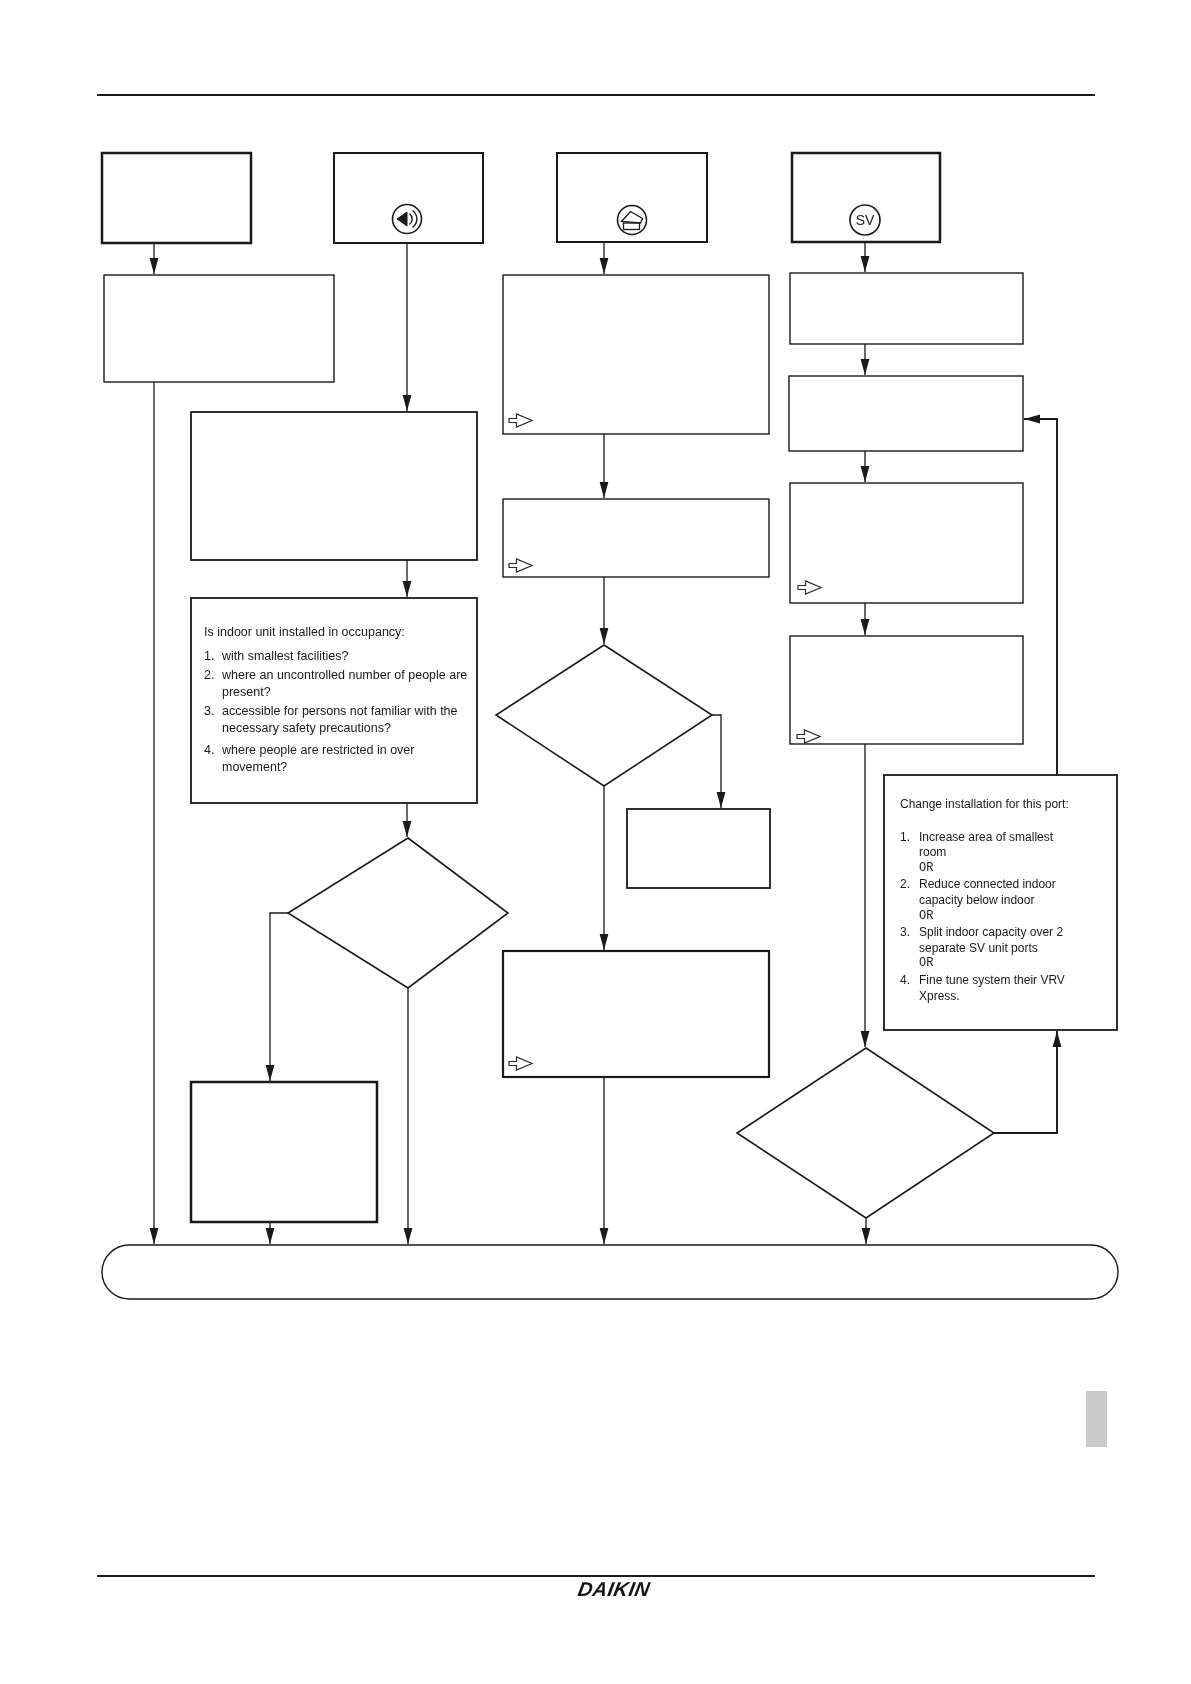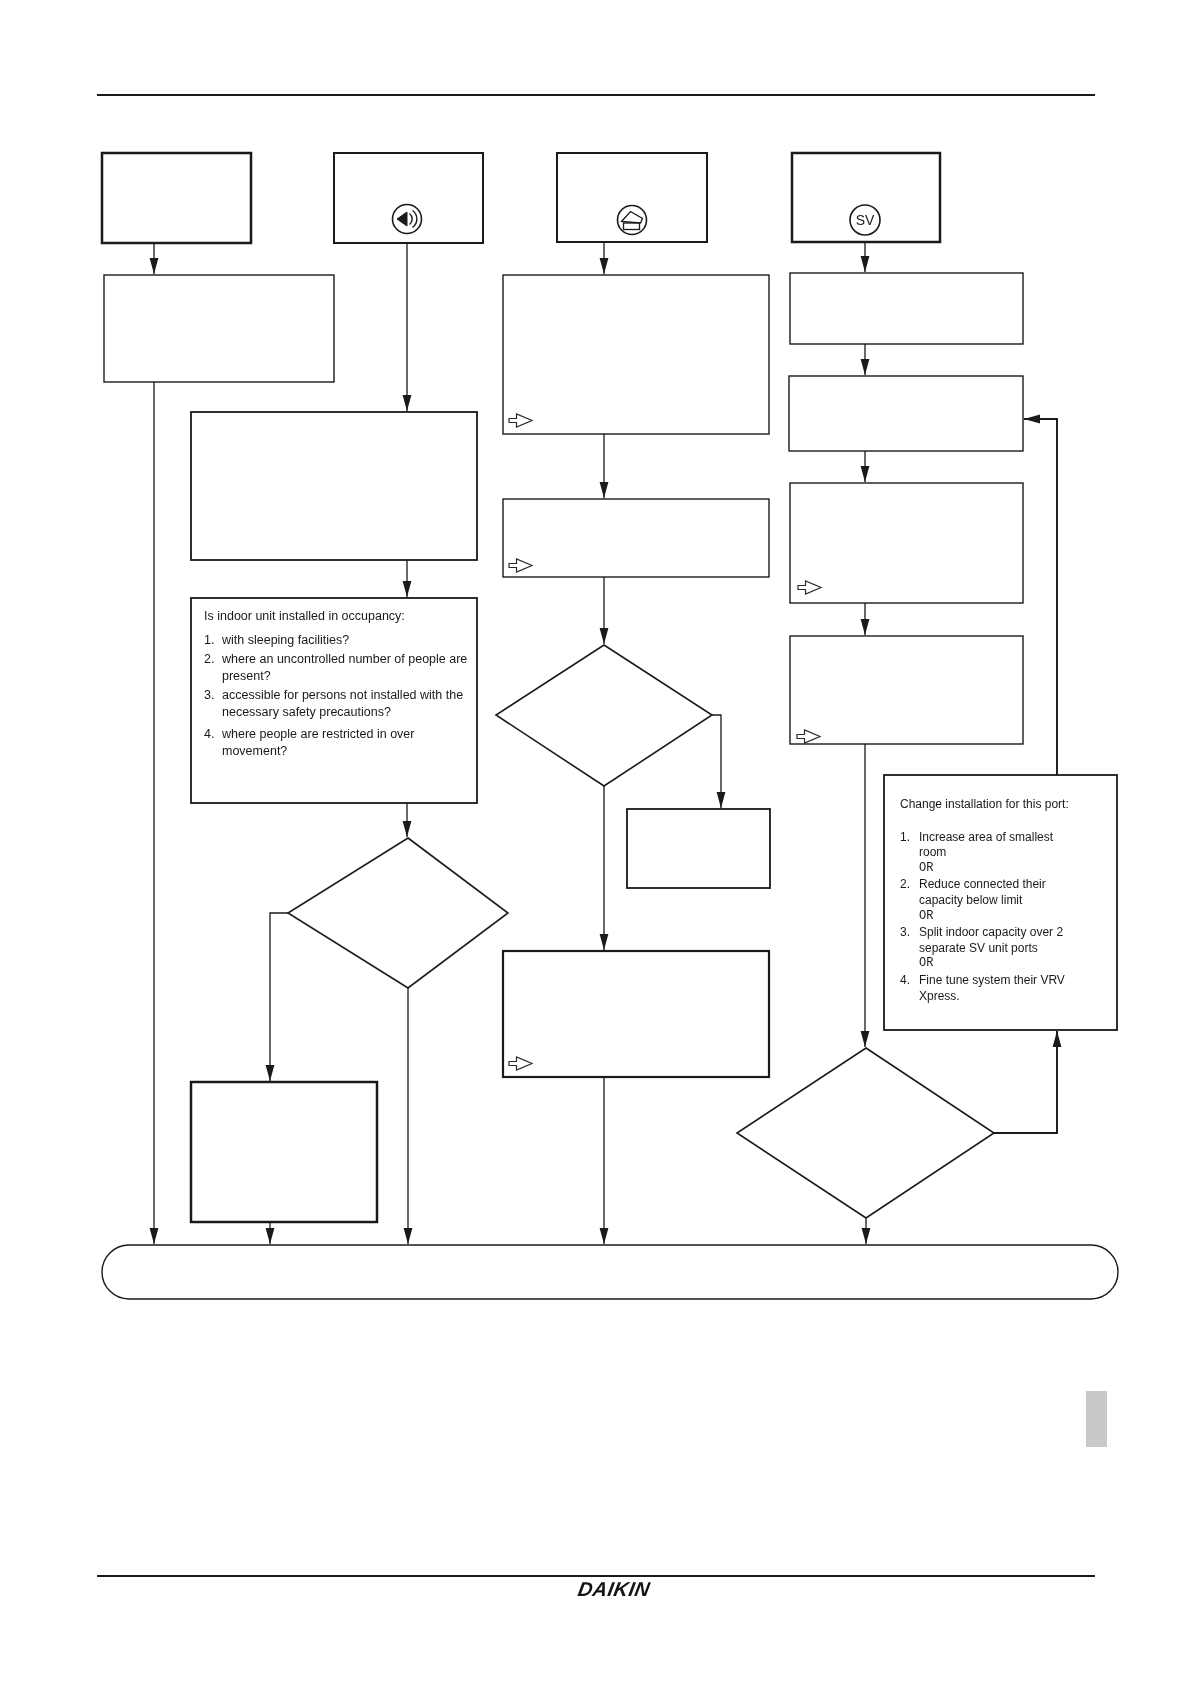--- a/index.html
+++ b/index.html
@@ -9,21 +9,21 @@
   .rule.top{left:97px;top:94px;width:998px;}
   .rule.bottom{left:97px;top:1575px;width:998px;}
   svg.flow{position:absolute;left:0;top:0;}
   svg.flow .cn{stroke:#1a1a1a;stroke-width:1.3;fill:none;}
   svg.flow .cn.thick{stroke-width:1.9;}
   svg.flow .bx{fill:#ffffff;stroke:#1a1a1a;}
   svg.flow .dm{fill:#ffffff;stroke:#1a1a1a;stroke-width:1.6;}
   svg.flow .icn{fill:none;stroke:#1a1a1a;}
   svg.flow .ga{fill:#ffffff;stroke:#2a2a2a;stroke-width:1.2;}
   .txtbox{position:absolute;box-sizing:border-box;}
-  .occ{left:191px;top:572px;width:286px;height:205px;padding:36px 8px 0 13px;
+  .occ{left:191px;top:588px;width:286px;height:205px;padding:36px 8px 0 13px;
        font-size:12.5px;line-height:1.32;}
   .occ .intro{margin-bottom:7px;}
   .li{display:flex;margin-bottom:3px;}
   .li .num{flex:0 0 18px;}
   .occ .li.gap{margin-top:6px;}
   .chg{left:884px;top:775px;width:199px;height:255px;padding:22px 6px 0 16px;
        font-size:12px;line-height:1.3;}
   .chg .intro{margin-bottom:17px;}
   .chg .li{margin-bottom:0;}
   .chg .num{flex:0 0 19px;}
@@ -123,46 +123,46 @@
       <path class="ga" d="M798,585.5 h7.5 v-4.5 L821,587.5 L805.5,594 v-4.5 h-7.5 z"></path>
       <path class="ga" d="M797,734.5 h7.5 v-4.5 L820,736.5 L804.5,743 v-4.5 h-7.5 z"></path>
       <path class="ga" d="M509,1061.5 h7.5 v-4.5 L532,1063.5 L516.5,1070 v-4.5 h-7.5 z"></path>
     </g>
   </svg>
 
   <div class="txtbox occ">
     <div class="intro">Is indoor unit installed in occupancy:</div>
     <div class="li">
       <span class="num">1.</span>
-      <span>with sleeping facilities?</span>
+      <span>with smallest facilities?</span>
     </div>
     <div class="li">
       <span class="num">2.</span>
       <span>where an uncontrolled number of people are present?</span>
     </div>
     <div class="li">
       <span class="num">3.</span>
-      <span>accessible for persons not installed with the necessary safety precautions?</span>
+      <span>accessible for persons not familiar with the necessary safety precautions?</span>
     </div>
     <div class="li gap">
       <span class="num">4.</span>
       <span>where people are restricted in over movement?</span>
     </div>
   </div>
 
   <div class="txtbox chg">
     <div class="intro">Change installation for this port:</div>
     <div class="li">
       <span class="num">1.</span>
       <span>Increase area of smallest room</span>
     </div>
     <div class="or">OR</div>
     <div class="li">
       <span class="num">2.</span>
-      <span>Reduce connected their capacity below limit</span>
+      <span>Reduce connected indoor capacity below indoor</span>
     </div>
     <div class="or">OR</div>
     <div class="li">
       <span class="num">3.</span>
       <span>Split indoor capacity over 2 separate SV unit ports</span>
     </div>
     <div class="or">OR</div>
     <div class="li">
       <span class="num">4.</span>
       <span>Fine tune system their VRV Xpress.</span>

